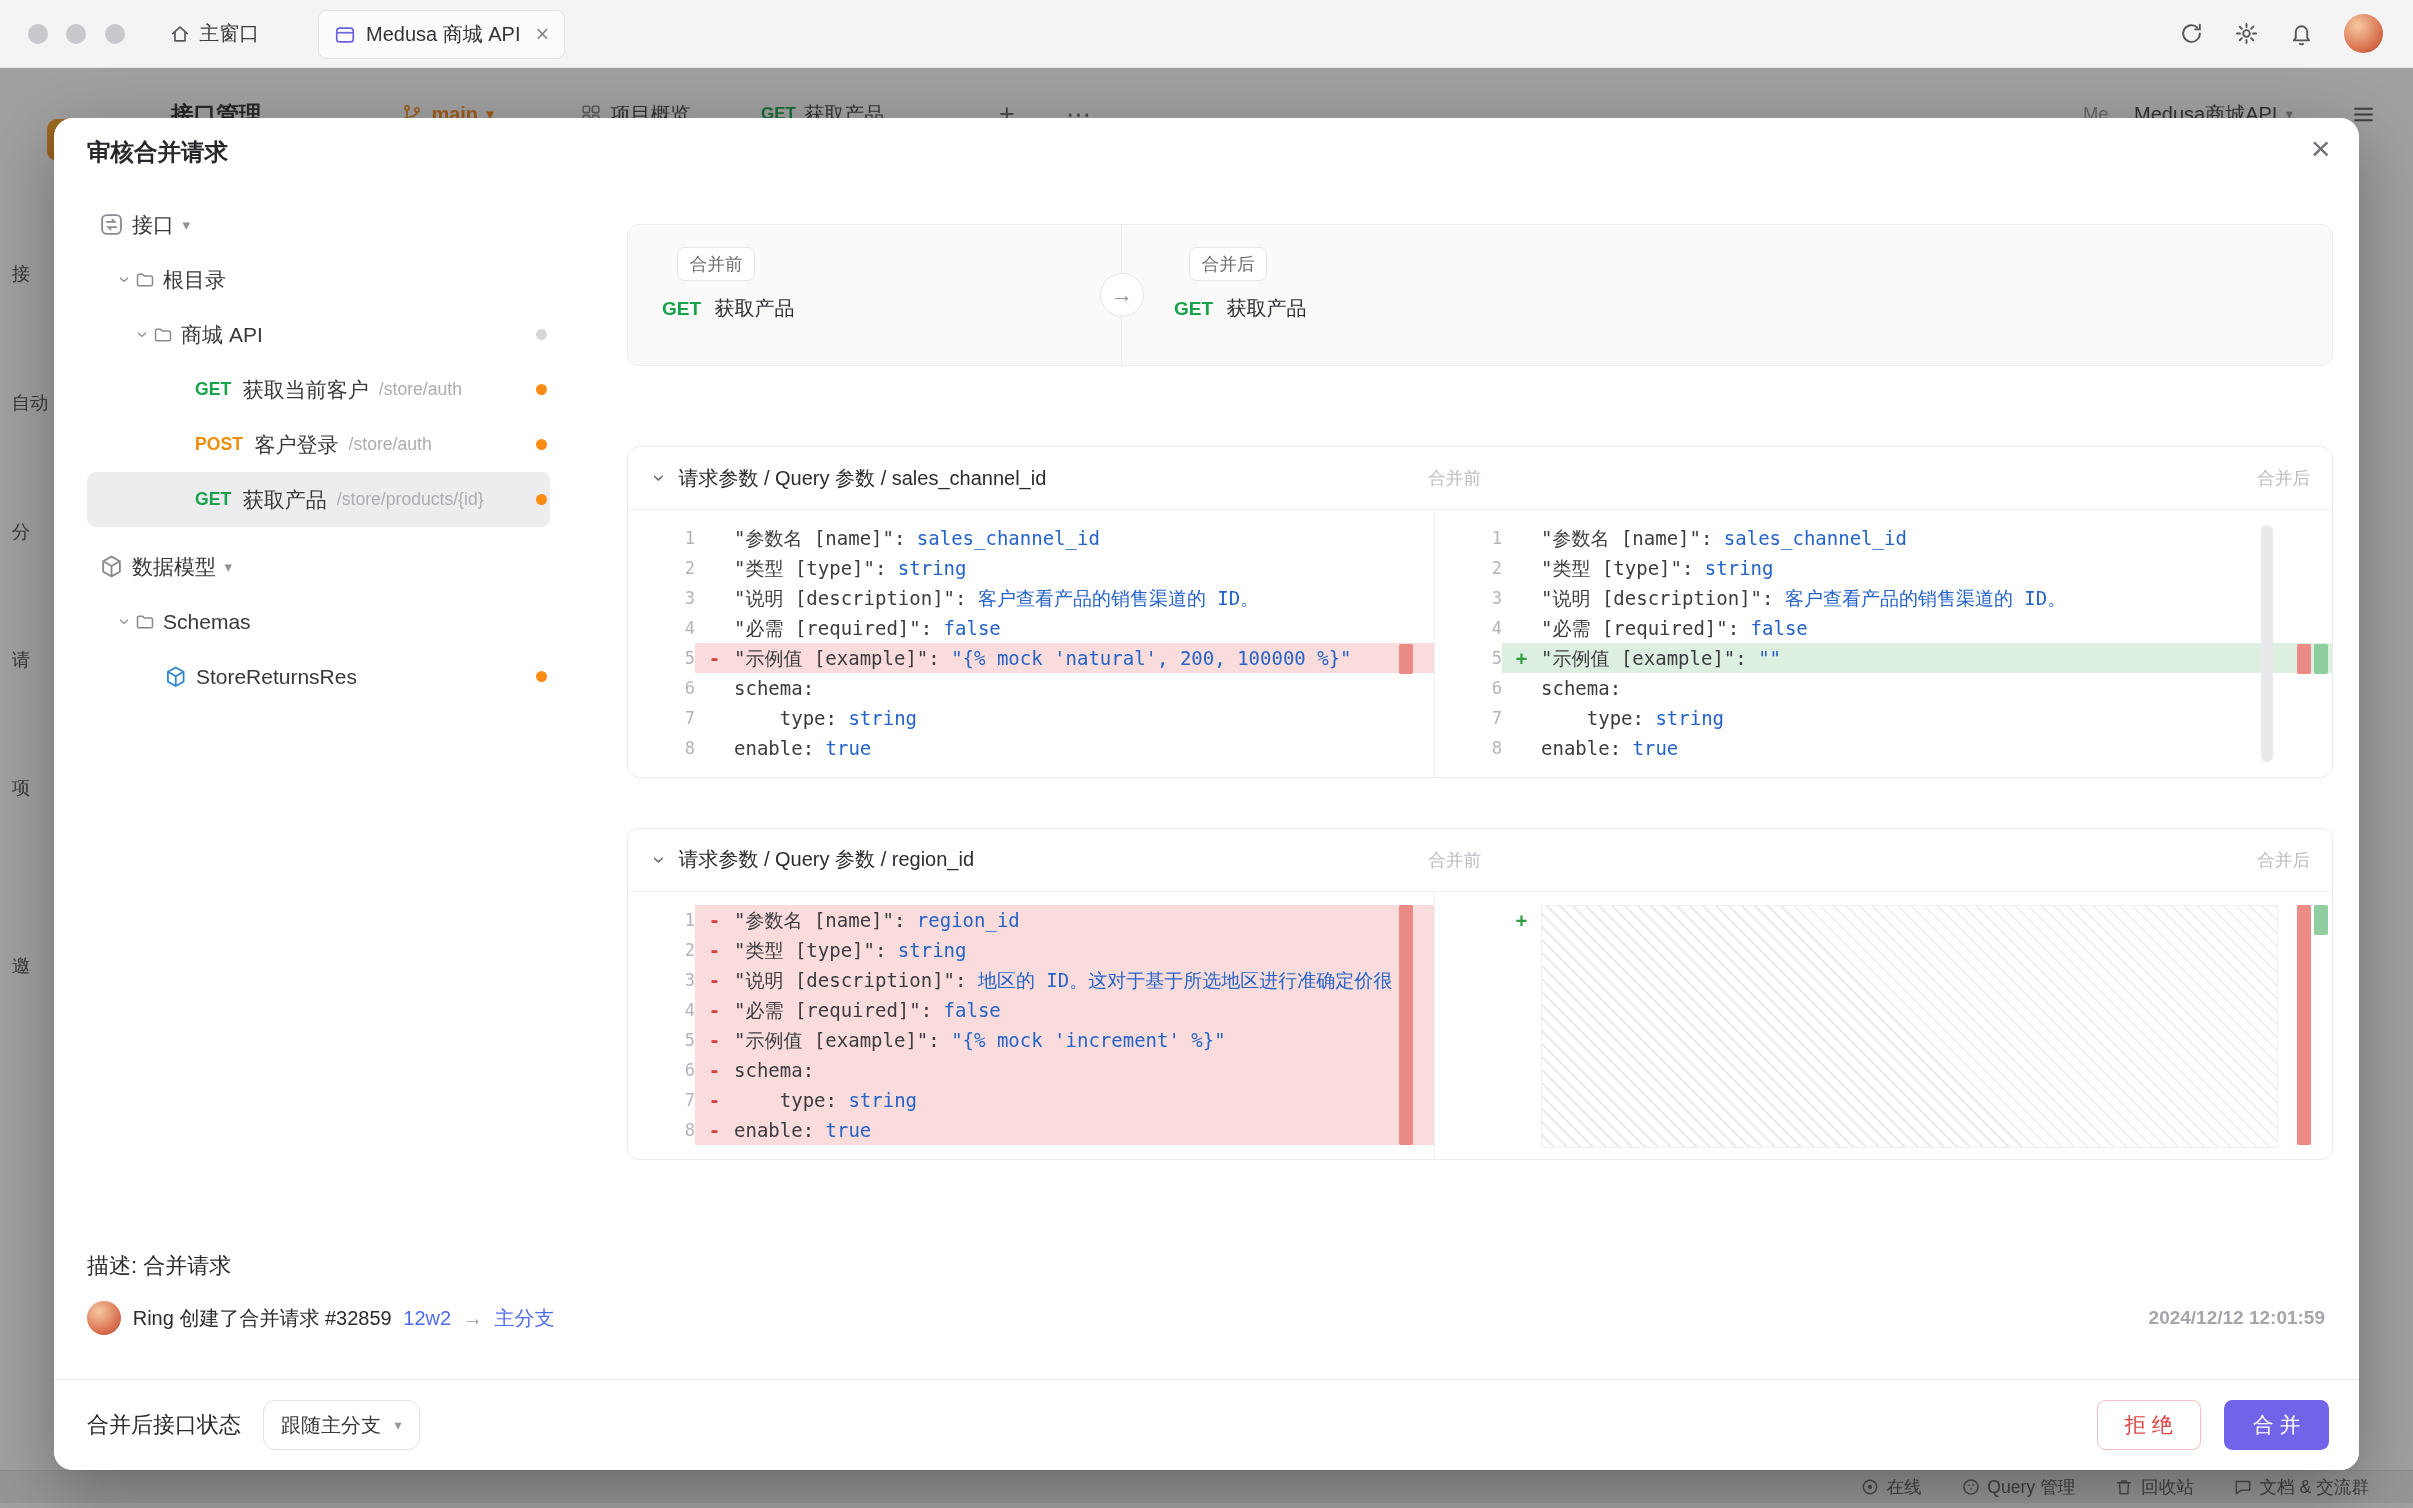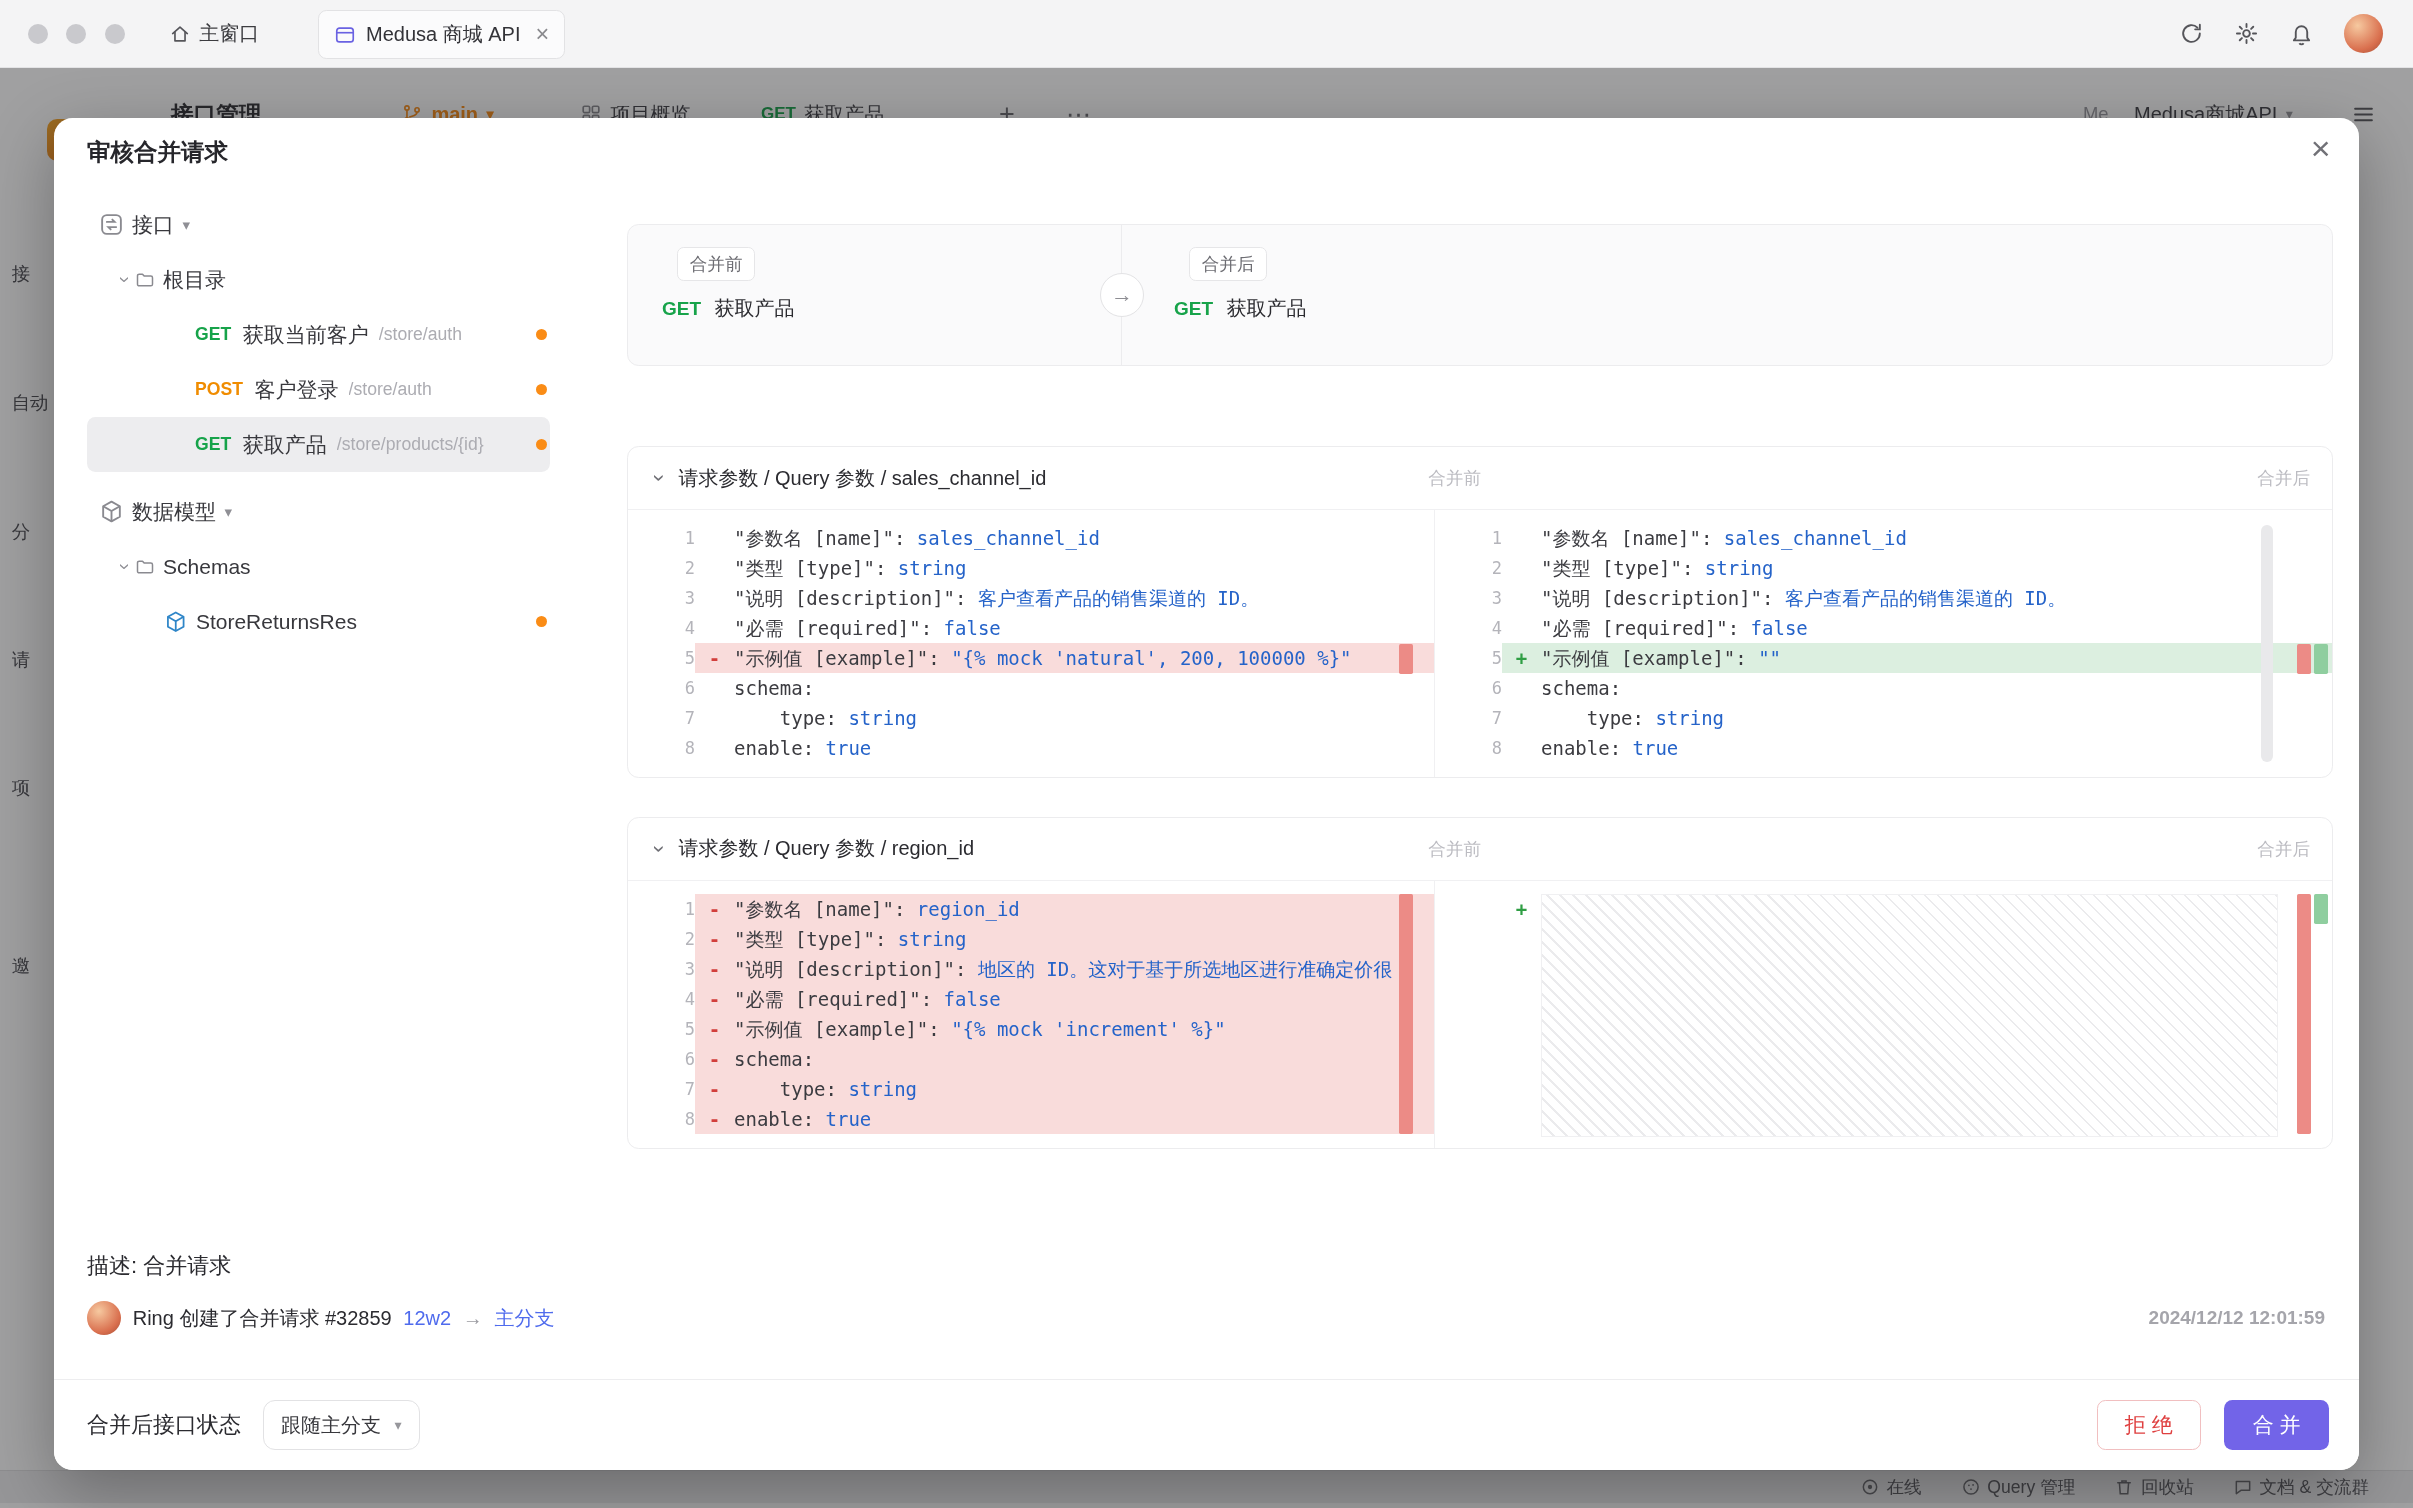--- a/index.html
+++ b/index.html
@@ -294,20 +294,30 @@
         </div>
         <div class="trow" style="padding-left: 29px;">
           <span class="chev">›</span>
           <span class="icn ">
             <svg viewBox="0 0 24 24" width="22" height="20" fill="none" stroke="currentColor" stroke-width="1.8" stroke-linejoin="round">
               <path d="M3 7a2 2 0 0 1 2-2h4l2 2.3h8a2 2 0 0 1 2 2V17a2 2 0 0 1-2 2H5a2 2 0 0 1-2-2z"></path>
             </svg>
           </span>
           <span class="tlabel">根目录</span>
         </div>
+        <div class="trow" style="padding-left: 47px;">
+          <span class="chev">›</span>
+          <span class="icn ">
+            <svg viewBox="0 0 24 24" width="22" height="20" fill="none" stroke="currentColor" stroke-width="1.8" stroke-linejoin="round">
+              <path d="M3 7a2 2 0 0 1 2-2h4l2 2.3h8a2 2 0 0 1 2 2V17a2 2 0 0 1-2 2H5a2 2 0 0 1-2-2z"></path>
+            </svg>
+          </span>
+          <span class="tlabel">商城 API</span>
+          <span class="dot gray"></span>
+        </div>
         <div class="trow" style="padding-left: 108px;">
           <span class="tmeth meth get">GET</span>
           <span class="tlabel">获取当前客户</span>
           <span class="tpath">/store/auth</span>
           <span class="dot orange"></span>
         </div>
         <div class="trow" style="padding-left: 108px;">
           <span class="tmeth meth post">POST</span>
           <span class="tlabel">客户登录</span>
           <span class="tpath">/store/auth</span>
@@ -404,21 +414,21 @@
                   <div class="cl"><span class="ln">8</span><div class="rb "><span class="mk"></span><span class="txt"><span class="k">enable: </span><span class="v">true</span></span></div></div>
                 </div>
                 <div class="sb"></div>
                 <div class="ruler">
                   <div class="rm red" style="top:121px;height:30px"></div>
                   <div class="rm green" style="top:121px;height:30px"></div>
                 </div>
               </div>
             </div>
           </div>
-          <div class="sec" style="margin-top: 39px;">
+          <div class="sec" style="margin-top: 50px;">
             <div class="sec-h">
               <span class="chev sec-chev">›</span>
               <span class="sec-title">请求参数 / Query 参数 / region_id</span>
               <span class="lbl lbl-b">合并前</span>
               <span class="lbl lbl-a">合并后</span>
             </div>
             <div class="sec-body">
               <div class="pane left">
                 <div class="lines">
                   <div class="cl"><span class="ln">1</span><div class="rb del"><span class="mk">-</span><span class="txt"><span class="k">"参数名 [name]": </span><span class="v">region_id</span></span></div></div>

